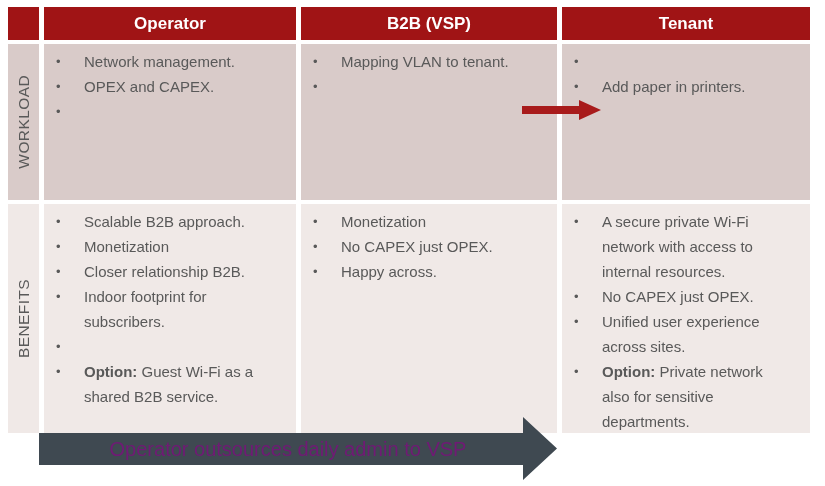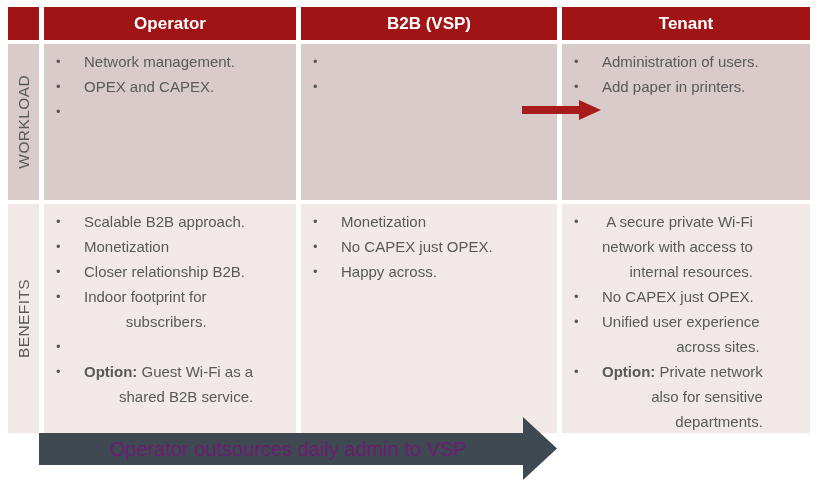--- a/index.html
+++ b/index.html
@@ -33,21 +33,21 @@
   .rowlabel .vert{
     writing-mode:vertical-rl;transform:rotate(180deg);
     font-size:15.5px;letter-spacing:0.4px;color:var(--text);
   }
   .row-workload{background:var(--workload-row-bg);}
   .row-benefits{background:var(--benefits-row-bg);}
   .cell{padding:5px 5px 0 12px;}
   .cell ul{list-style:none;margin:0;padding:0;}
   .cell li{display:flex;align-items:flex-start;color:var(--text);font-size:15px;line-height:25px;}
   .cell .marker{flex:0 0 28px;font-size:13px;line-height:25px;}
-  .cell .btext{white-space:pre-line;text-align:right;}
+  .cell .btext{white-space:pre-line;}
   .red-arrow{position:absolute;left:522px;top:100px;width:79px;height:20px;}
   .bottom-arrow{position:absolute;left:39px;top:417px;width:518px;height:63px;}
   .bottom-arrow svg{position:absolute;left:0;top:0;}
   .bottom-arrow .arrow-label{
     position:absolute;left:0;top:16px;width:484px;height:32px;
     display:flex;align-items:center;justify-content:center;
     color:#701a75;font-size:20px;padding-left:14px;box-sizing:border-box;
     white-space:nowrap;
   }
 </style>
@@ -78,31 +78,31 @@
           </li>
           <li>
             <span class="marker">•</span>
           </li>
         </ul>
       </div>
     <div class="cell row-workload">
         <ul>
           <li>
             <span class="marker">•</span>
+            <span class="btext">Mapping VLAN to tenant.</span>
           </li>
           <li>
             <span class="marker">•</span>
           </li>
         </ul>
       </div>
     <div class="cell row-workload">
         <ul>
           <li>
             <span class="marker">•</span>
-            <span class="btext">Administration of users.</span>
           </li>
           <li>
             <span class="marker">•</span>
             <span class="btext">Add paper in printers.</span>
           </li>
         </ul>
       </div>
 
     <div class="rowlabel row-benefits">
       <span class="vert">BENEFITS</span>

